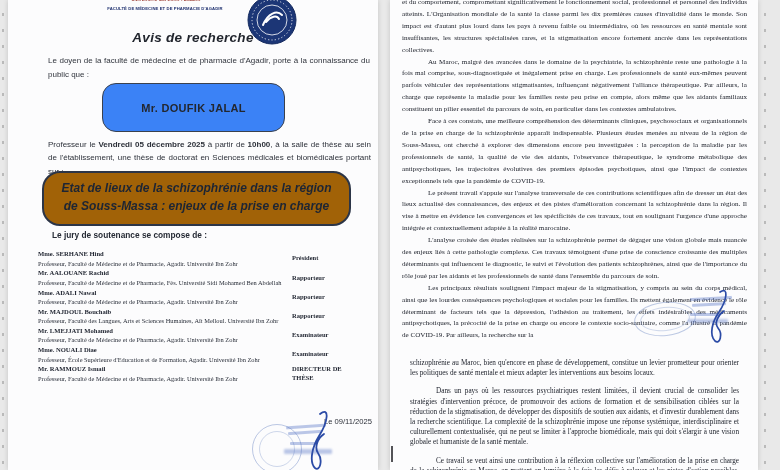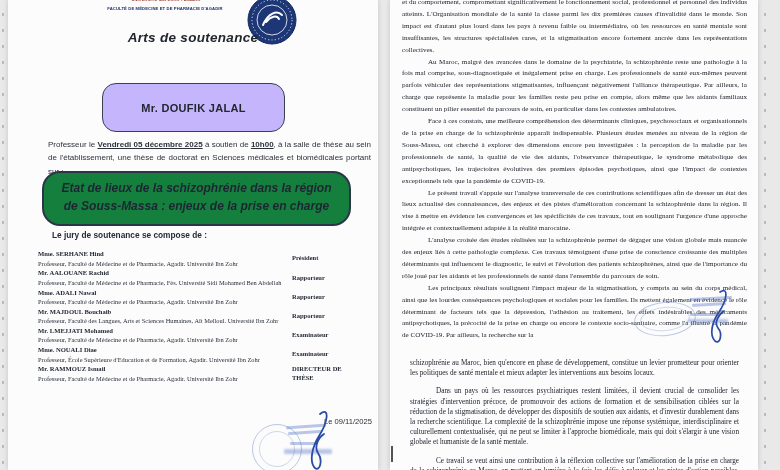--- a/index.html
+++ b/index.html
@@ -21,27 +21,27 @@
   .hdr-line1{left:92px;top:-3px;width:132px;text-align:center;
     font-size:4px;font-weight:bold;color:#96332a;letter-spacing:.2px;white-space:nowrap;}
   .hdr-line2{left:74px;top:6px;width:166px;text-align:center;
     font-size:4.2px;font-weight:bold;color:#1d2f6e;letter-spacing:.1px;white-space:nowrap;}
   .seal{left:238px;top:-6px;width:52px;height:52px;}
   .doc-title{left:0;top:30px;width:100%;text-align:center;
     font-size:13.5px;font-weight:bold;font-style:italic;color:#22262e;letter-spacing:.3px;}
   .intro{left:40px;top:54px;width:322px;font-size:8px;line-height:14px;
     text-align:justify;color:#30343c;}
   .name-box{left:94px;top:83px;width:181px;height:47px;border:1.4px solid #3a414e;
-    border-radius:14px;background:#c4b5fd;display:flex;align-items:center;justify-content:center;}
+    border-radius:14px;background:#3b82f6;display:flex;align-items:center;justify-content:center;}
   .name-box span{font-size:11px;font-weight:bold;color:#23272f;letter-spacing:.3px;}
   .announce{left:40px;top:138px;width:323px;font-size:8px;line-height:13.4px;
     text-align:justify;color:#2d313a;}
-  .announce .b{font-weight:bold;text-decoration:underline;}
+  .announce .b{font-weight:bold;}
   .title-box{left:34px;top:171px;width:281px;border:2px solid #2c3547;border-radius:18px;
-    padding:7px 12px 9px;background:#15803d;}
+    padding:7px 12px 9px;background:#a16207;}
   .title-box div{font-size:12px;font-weight:bold;font-style:italic;line-height:17.5px;
     text-align:center;color:#1d2534;}
   .jury-heading{left:44px;top:230px;font-size:8.3px;font-weight:bold;color:#262b35;text-align:center;}
   .jury{left:30px;top:249px;width:312px;font-family:"Liberation Serif",serif;}
   .jury-row{display:grid;grid-template-columns:1fr 58px;column-gap:4px;
     align-items:center;height:19.2px;}
   .jury-name{font-size:6.6px;font-weight:bold;color:#1f2430;line-height:9.4px;}
   .jury-affil{font-size:6.4px;color:#2a2f3a;line-height:9.2px;}
   .jury-role{font-size:6.5px;font-weight:bold;color:#1f2430;line-height:8.4px;}
   .date-line{right:6px;top:417px;font-size:7.6px;color:#2b2f38;}
@@ -82,29 +82,30 @@
 
   <div class="abs seal">
     <svg width="52" height="52" viewBox="0 0 52 52">
       <circle cx="26" cy="26" r="24" fill="#1c3676" stroke="#142a5e" stroke-width="1"></circle>
       <circle cx="26" cy="26" r="20" fill="none" stroke="#ffffff" stroke-width="1" stroke-dasharray="1.2 2.2" opacity=".85"></circle>
       <circle cx="26" cy="26" r="15" fill="none" stroke="#ffffff" stroke-width=".9" opacity=".9"></circle>
       <path d="M17 31 C22 19 31 16 36 21 M20 28 C25 22 31 21 33 25" fill="none" stroke="#ffffff" stroke-width="2" stroke-linecap="round"></path>
     </svg>
   </div>
 
-  <div class="abs doc-title">Arts de soutenance</div>
-
+  <div class="abs doc-title">Avis de recherche</div>
+
+  <div class="abs intro">Le doyen de la faculté de médecine et de pharmacie d'Agadir, porte à la connaissance du public que :</div>
 
   <div class="abs name-box">
     <span>Mr. DOUFIK JALAL</span>
   </div>
 
   <div class="abs announce">
-    <span>Professeur le </span><span class="b">Vendredi 05 décembre 2025</span><span> à soutien de </span><span class="b">10h00</span><span>, à la salle de thèse au sein de l'établissement, une thèse de doctorat en Sciences médicales et biomédicales portant sur :</span>
+    <span>Professeur le </span><span class="b">Vendredi 05 décembre 2025</span><span> à partir de </span><span class="b">10h00</span><span>, à la salle de thèse au sein de l'établissement, une thèse de doctorat en Sciences médicales et biomédicales portant sur :</span>
   </div>
 
   <div class="abs title-box">
     <div>Etat de lieux de la schizophrénie dans la région de Souss-Massa : enjeux de la prise en charge</div>
   </div>
 
   <div class="abs jury-heading">Le jury de soutenance se compose de :</div>
 
   <div class="abs jury">
     <div class="jury-row">

